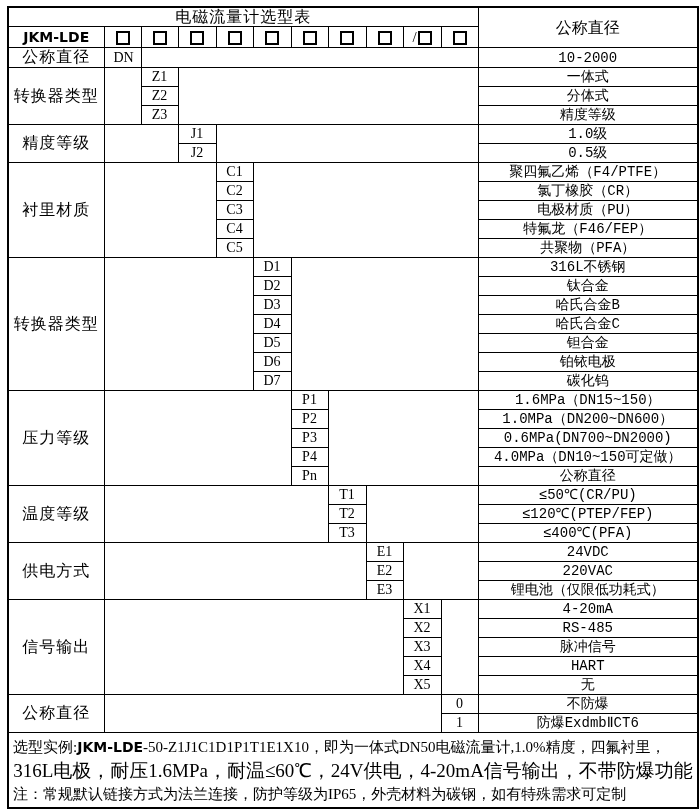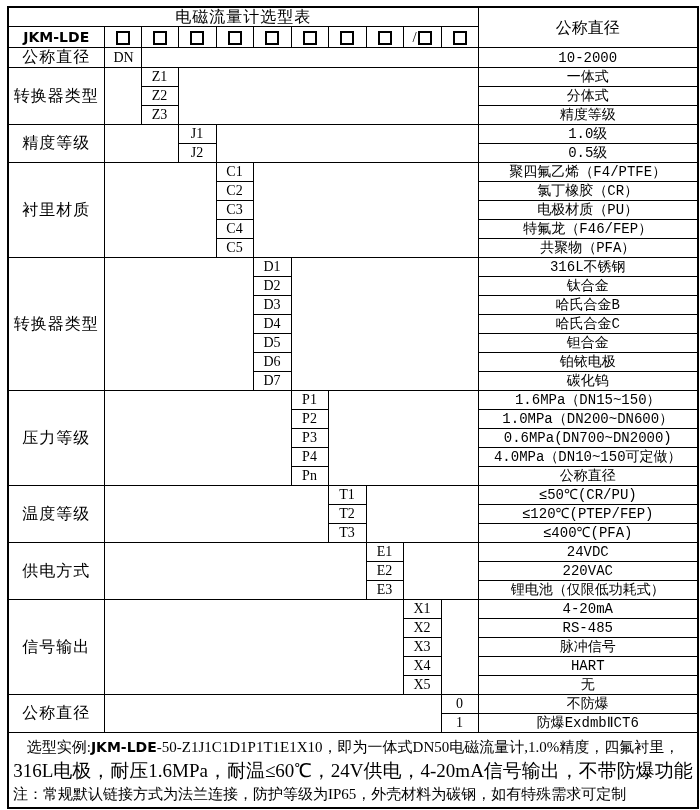--- a/index.html
+++ b/index.html
@@ -12,21 +12,21 @@
   td.fn{font-size:16px;}
   td.cat{font-size:16px;letter-spacing:1px;}
   td.model{font-family:"DejaVu Sans",sans-serif;font-weight:bold;font-size:14px;}
   td.code{font-size:14px;font-family:"Liberation Serif",serif;}
   td.code.left{text-align:center;padding-left:2px;}
   td.desc{font-size:14px;font-family:Liberation Mono, monospace;}
   span.cbx{display:inline-block;width:10px;height:10px;border:2px solid #000;background:#fff;vertical-align:middle;}
   td.cbcell{vertical-align:middle;}
   span.slash{font-size:15px;vertical-align:middle;margin-right:1px;}
   td.footer{border:1px solid #000;padding:4px 4px 2px 4px;white-space:normal;vertical-align:top;}
-  .ex-line1{text-align:center;font-size:15px;line-height:1.4;}
+  .ex-line1{text-align:left;font-size:15px;line-height:1.4;}
   .ex-line2{text-align:center;font-size:19px;line-height:1.4;}
   .ex-model{font-family:"DejaVu Sans",sans-serif;font-weight:bold;font-size:14px;}
   .note-line{text-align:left;font-size:15px;line-height:1.4;}
 </style>
 </head>
 <body>
 
 <table class="sel">
   <colgroup>
     <col style="width:96px">

